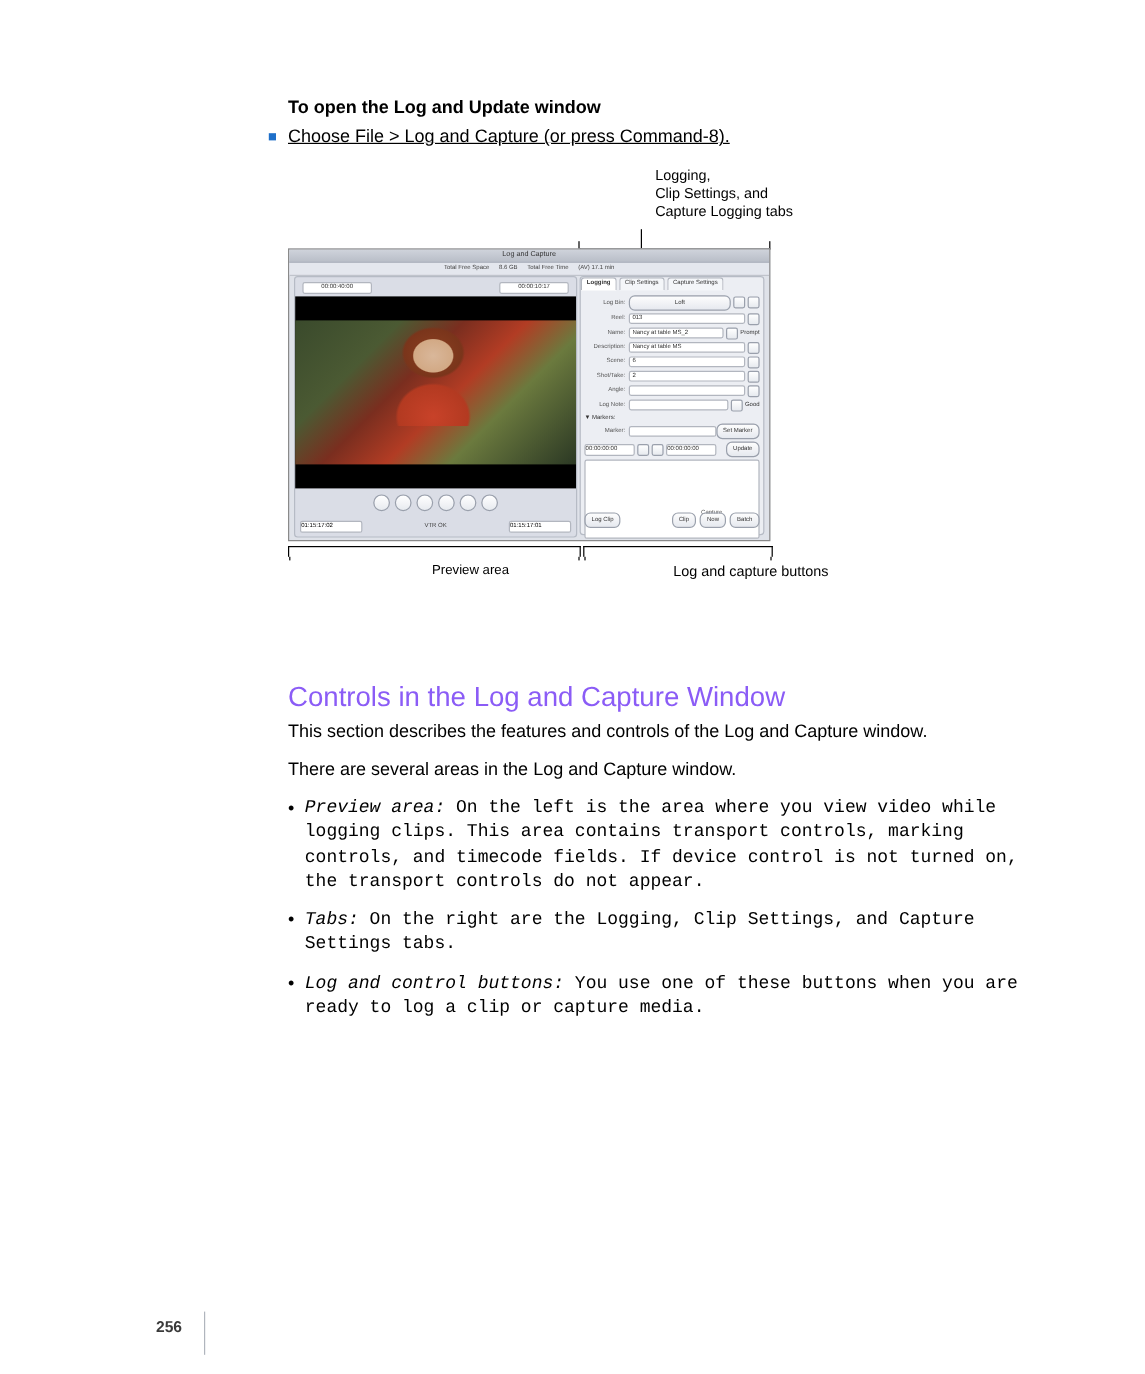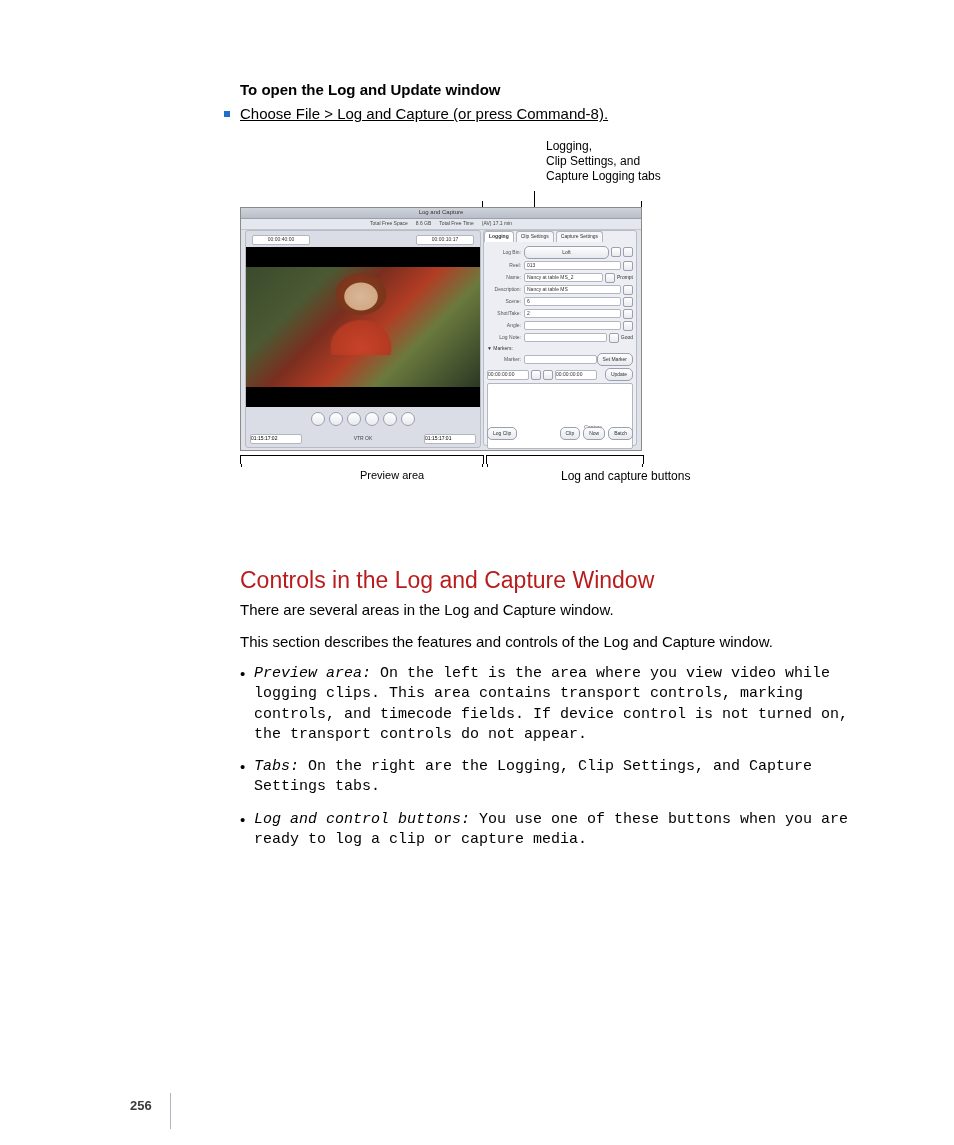--- a/index.html
+++ b/index.html
@@ -189,21 +189,21 @@
   .bracket .tick-l { left:0; }
   .bracket .tick-r { right:0; }
   .bracket-tabs { left:242px; width:158px; top:62px; border-top:none; border-bottom:1px solid #000; height:6px; }
   .bracket-preview { left:0; top:316px; width:242px; }
   .bracket-buttons { left:246px; top:316px; width:156px; }
   .callout-preview { position:absolute; left:120px; top:329px; font-size:11px; }
   .callout-buttons { position:absolute; left:310px; top:329px; font-size:12px;margin-left:11px; }
   
   .tabs-tick { position:absolute; left:294px; top:52px; width:1px; height:16px; background:#000; }
   .section-title {
-    color: #b91c1c;
+    color: #8b5cf6;
     font-size: 23px;
     font-weight: 400;
     margin: 0 0 4px 0;
   }
   .body-text p { margin: 0 0 12px 0; }
   ul.desc-list { list-style: none; padding:0; margin:8px 0 0 0; }
   ul.desc-list li { display:flex; margin-bottom:12px; }
   ul.desc-list li .bul { width:14px; flex:0 0 auto; }
   ul.desc-list li .txt { flex:1 1 auto;font-family:Liberation Mono, monospace; }
   .term { font-style: italic; }
@@ -376,22 +376,22 @@
       <div class="bracket bracket-buttons">
           <span class="tick-l"></span>
           <span class="tick-r"></span>
         </div>
       <div class="callout-preview">Preview area</div>
       <div class="callout-buttons">Log and capture buttons</div>
     </div>
 
     <div style="margin-top:66px;" class="body-text">
       <h2 class="section-title">Controls in the Log and Capture Window</h2>
+      <p>This section describes the features and controls of the Log and Capture window.</p>
       <p>There are several areas in the Log and Capture window.</p>
-      <p>This section describes the features and controls of the Log and Capture window.</p>
       <ul class="desc-list">
         <li>
             <span class="bul">•</span>
             <span class="txt"><span class="term">Preview area:</span><span>  On the left is the area where you view video while logging clips. This area contains transport controls, marking controls, and timecode fields. If device control is not turned on, the transport controls do not appear.</span></span>
           </li>
         <li>
             <span class="bul">•</span>
             <span class="txt"><span class="term">Tabs:</span><span>  On the right are the Logging, Clip Settings, and Capture Settings tabs.</span></span>
           </li>
         <li>

